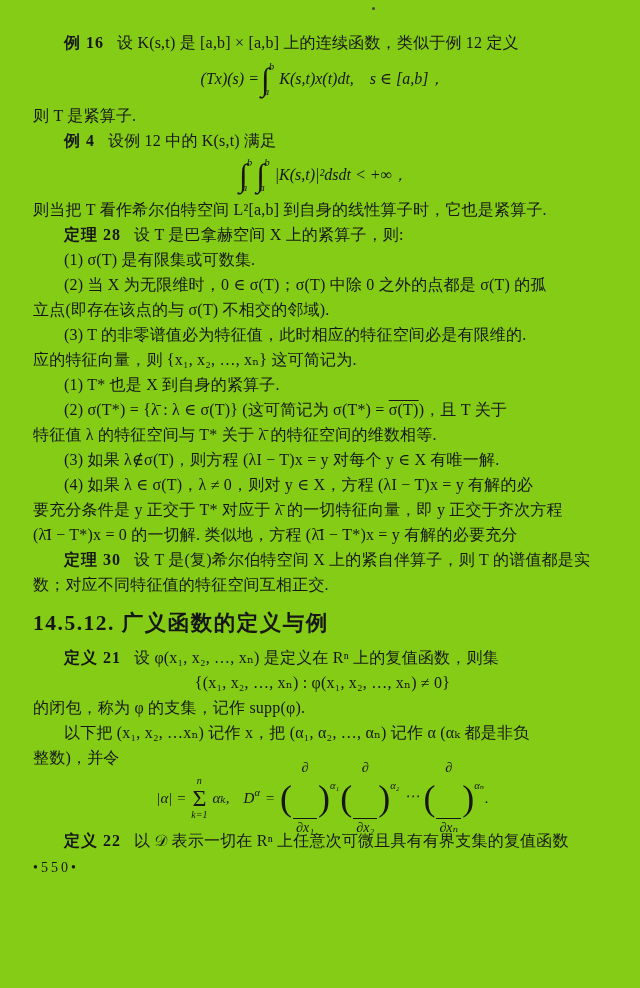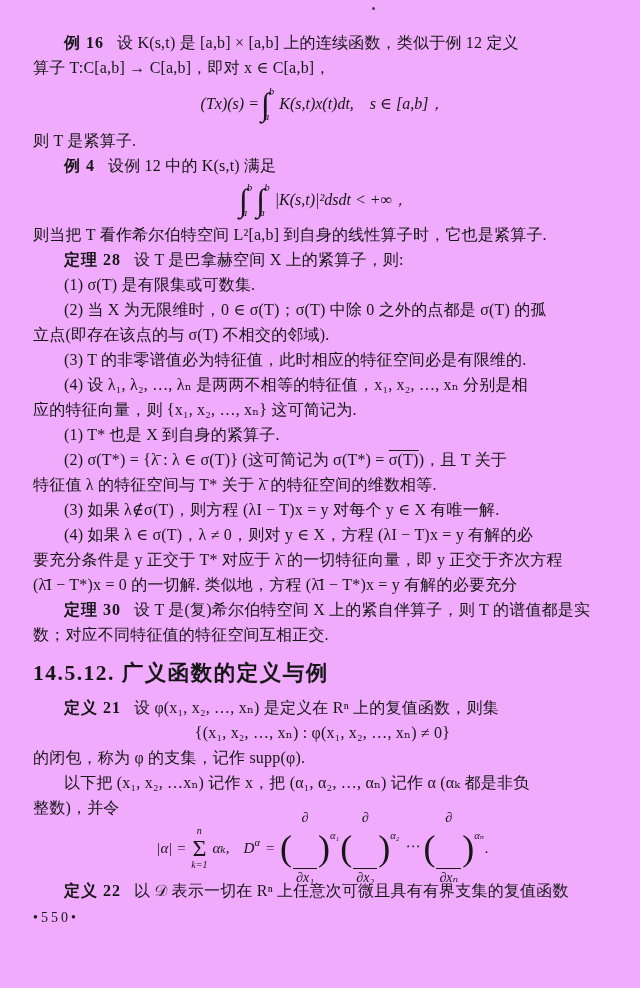--- a/index.html
+++ b/index.html
@@ -1,18 +1,18 @@
 <!DOCTYPE html>
 <html><head>
 <meta charset="utf-8">
 <style>
   html,body{margin:0;padding:0;background:#d8d6d0;}
   .page{
     width:640px;height:988px;box-sizing:border-box;position:relative;
-    margin:0 auto;background:#f0abfc;color:#161616;overflow:hidden;
+    margin:0 auto;background:#84cc16;color:#161616;overflow:hidden;
     font-family:"Liberation Serif","DejaVu Serif",serif;
     font-size:16px;padding:30px 28px 0 33px;
   }
   .line{line-height:25px;white-space:nowrap;letter-spacing:.2px;}
   .indent{padding-left:31px;}
   .b{font-weight:700;margin-right:13px;letter-spacing:1px;}
   .ov{text-decoration:overline;}
   .heading{font-size:21.5px;font-weight:700;letter-spacing:1.5px;
     margin-top:12px;margin-bottom:8px;line-height:28px;}
   .pagenum{margin-top:6px;font-size:14px;letter-spacing:3px;line-height:18px;}
@@ -46,21 +46,20 @@
   .speck{position:absolute;left:372px;top:7px;width:3px;height:3px;
     background:#444;border-radius:50%;}
 </style>
 </head>
 <body>
 
 <div class="page">
   <div class="speck"></div>
 
   <div class="line indent"><span class="b">例 16</span><span>设 K(s,t) 是 [a,b] × [a,b] 上的连续函数，类似于例 12 定义</span></div>
-  <div class="line"><span>算子 T:C[a,b] → C[a,b]，即对 x ∈ C[a,b]，</span></div>
 
   <div class="fblock f-tx">
     <span>(Tx)(s) =</span>
     <span class="intwrap">
         <span class="intsign">∫</span>
         <span class="intlims">
           <span class="u">b</span>
           <span class="l">a</span>
         </span>
       </span>
@@ -90,21 +89,20 @@
     <span class="fbody">|K(s,t)|²dsdt &lt; +∞，</span>
   </div>
 
   <div class="line"><span>则当把 T 看作希尔伯特空间 L²[a,b] 到自身的线性算子时，它也是紧算子.</span></div>
 
   <div class="line indent"><span class="b">定理 28</span><span>设 T 是巴拿赫空间 X 上的紧算子，则:</span></div>
   <div class="line indent"><span>(1) σ(T) 是有限集或可数集.</span></div>
   <div class="line indent"><span>(2) 当 X 为无限维时，0 ∈ σ(T)；σ(T) 中除 0 之外的点都是 σ(T) 的孤</span></div>
   <div class="line"><span>立点(即存在该点的与 σ(T) 不相交的邻域).</span></div>
   <div class="line indent"><span>(3) T 的非零谱值必为特征值，此时相应的特征空间必是有限维的.</span></div>
-  <div class="line indent"><span>(4) 设 λ₁, λ₂, …, λₙ 是两两不相等的特征值，x₁, x₂, …, xₙ 分别是相</span></div>
   <div class="line"><span>应的特征向量，则 {x₁, x₂, …, xₙ} 这可简记为.</span></div>
 
   <div class="line indent"><span>(1) T* 也是 X 到自身的紧算子.</span></div>
   <div class="line indent"><span>(2) σ(T*) = {λ̄ : λ ∈ σ(T)} (这可简记为 σ(T*) = </span><span class="ov">σ(T)</span><span>)，且 T 关于</span></div>
   <div class="line"><span>特征值 λ 的特征空间与 T* 关于 λ̄ 的特征空间的维数相等.</span></div>
   <div class="line indent"><span>(3) 如果 λ∉σ(T)，则方程 (λI − T)x = y 对每个 y ∈ X 有唯一解.</span></div>
   <div class="line indent"><span>(4) 如果 λ ∈ σ(T)，λ ≠ 0，则对 y ∈ X，方程 (λI − T)x = y 有解的必</span></div>
   <div class="line"><span>要充分条件是 y 正交于 T* 对应于 λ̄ 的一切特征向量，即 y 正交于齐次方程</span></div>
   <div class="line"><span>(λ̄I − T*)x = 0 的一切解.  类似地，方程 (λ̄I − T*)x = y 有解的必要充分</span></div>
 

